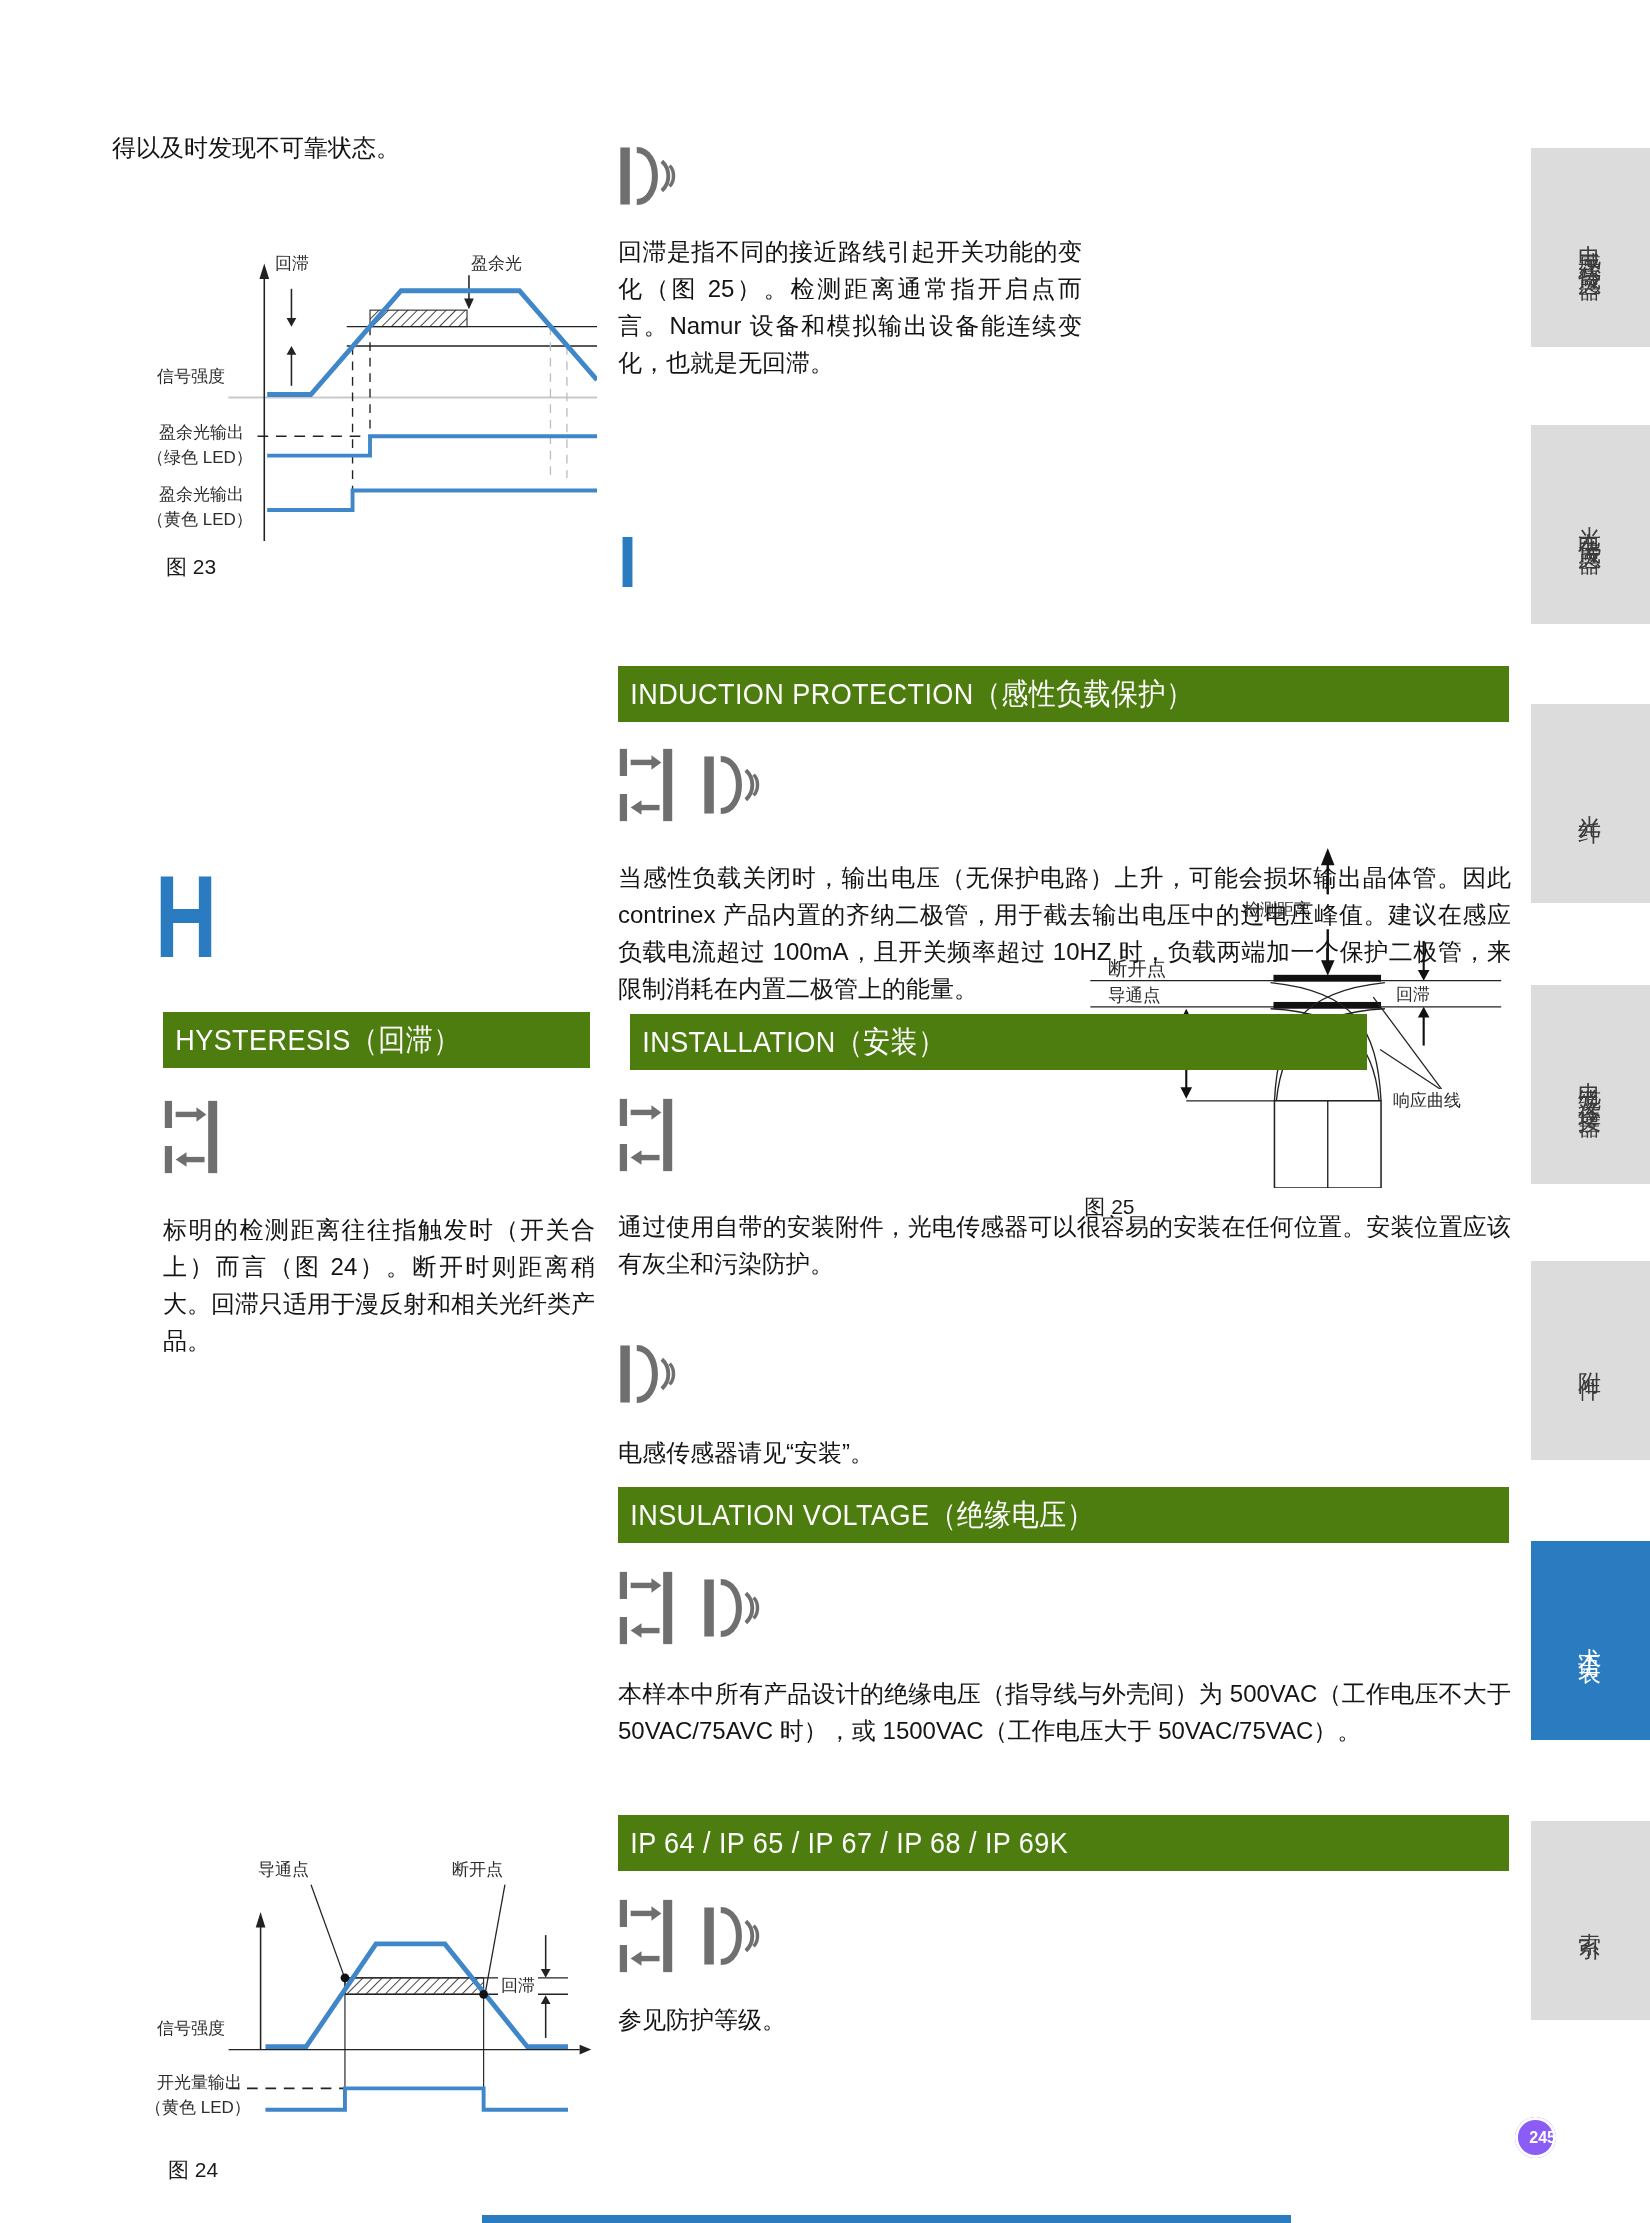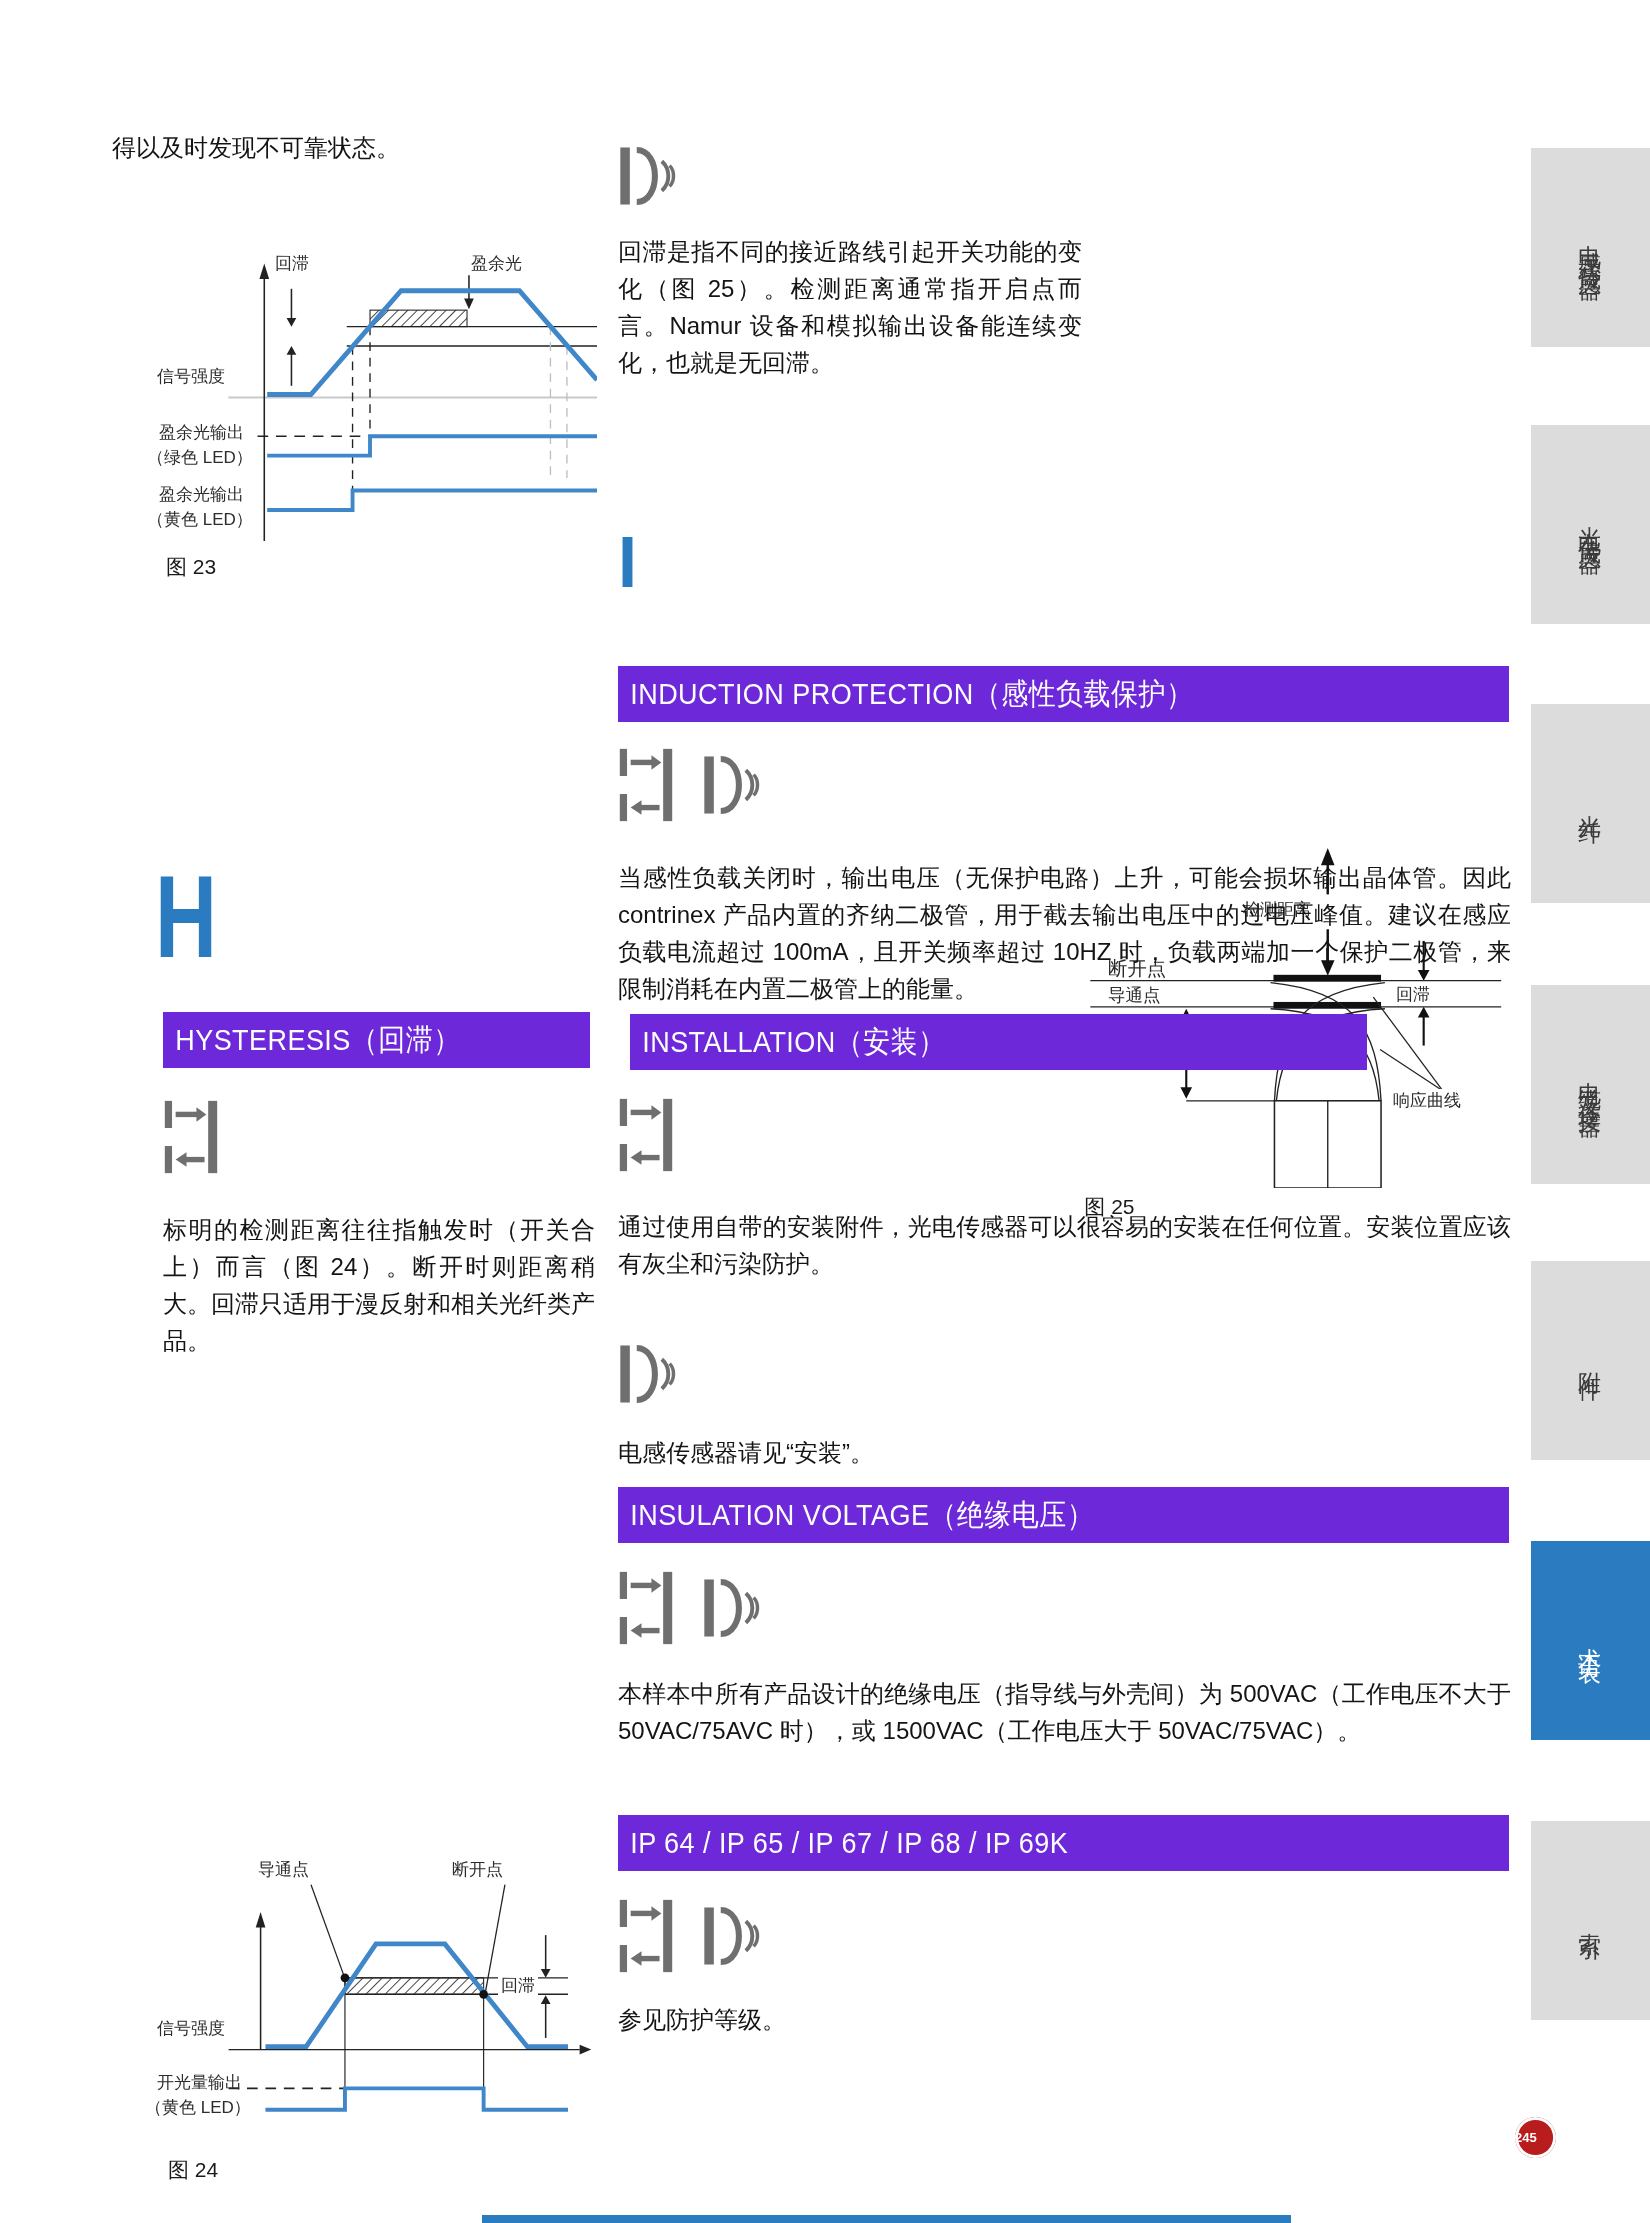--- a/index.html
+++ b/index.html
@@ -3,36 +3,36 @@
 <meta charset="utf-8">
 <style>
   html,body{margin:0;padding:0;}
   body{
     width:1651px;height:2223px;position:relative;background:#ffffff;
     font-family:"Liberation Sans","DejaVu Sans",sans-serif;color:#1a1a1a;
     overflow:hidden;
   }
   .abs{position:absolute;}
   .body-text{font-size:24px;line-height:37px;text-align:justify;text-align-last:left;color:#141414;}
-  .sec-header{background:#6d28d9;height:56px;color:#fff;overflow:hidden;white-space:nowrap;}
+  .sec-header{background:#4d7c0f;height:56px;color:#fff;overflow:hidden;white-space:nowrap;}
   .sec-header span{display:inline-block;font-size:30px;line-height:56px;padding-left:13.6px;
     transform:scaleX(0.9);transform-origin:left center;letter-spacing:0.5px;}
   .big-letter{color:#2b7bc0;font-weight:bold;line-height:1;transform:scaleX(0.74);transform-origin:left top;}
   .fig{position:relative;}
   .fig-label{position:absolute;font-size:17px;color:#2c2c2c;white-space:nowrap;}
   .fig-caption{position:absolute;font-size:21px;color:#1a1a1a;white-space:nowrap;}
   .tab{position:absolute;left:1531px;width:119px;height:199px;background:#dcdcdc;
     display:flex;align-items:center;justify-content:center;}
   .tab span{writing-mode:vertical-rl;text-orientation:upright;font-size:23px;
     letter-spacing:6.8px;color:#3a3a3a;}
   .tab.active{background:#2b7bc0;}
   .tab.active span{color:#ffffff;}
   .page-circle{position:absolute;left:1515px;top:2117px;width:41px;height:41px;border-radius:50%;
-    background:#b91c1c;box-shadow:inset 0 0 0 2.9px #ffffff;display:flex;align-items:center;justify-content:flex-start;
-    color:#fff;font-size:13px;font-weight:bold;}
+    background:#8b5cf6;box-shadow:inset 0 0 0 2.9px #ffffff;display:flex;align-items:center;justify-content:flex-end;
+    color:#fff;font-size:16px;font-weight:bold;}
   .footer-bar{position:absolute;left:482px;top:2215px;width:809px;height:7.8px;background:#2b7bc0;}
   .icon{position:absolute;}
 </style>
 </head>
 <body>
 
 <div class="abs body-text" style="left:112px;top:129px;width:340px;">得以及时发现不可靠状态。</div>
 
 <div class="abs fig" style="left:112px;top:250px;width:485px;height:335px;">
   <svg width="485" height="291" viewBox="0 0 500 300">

